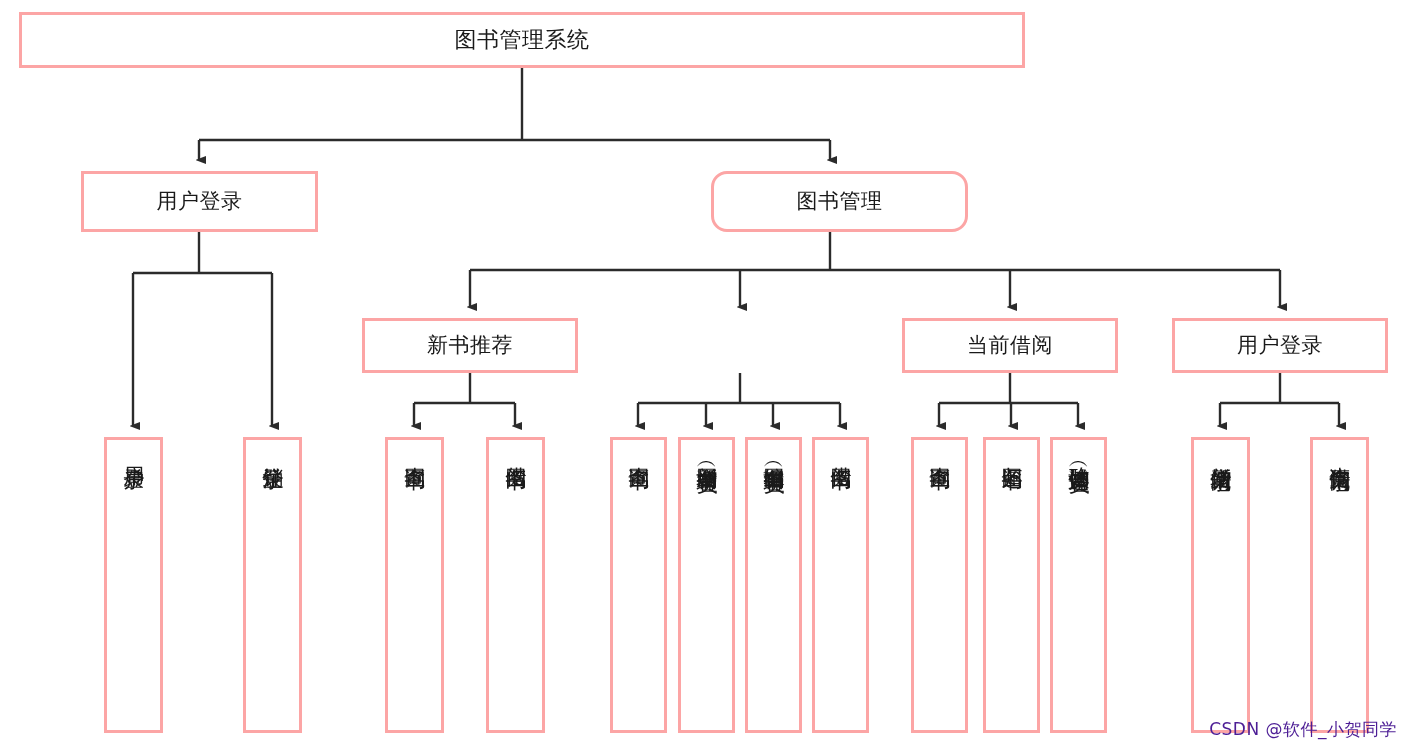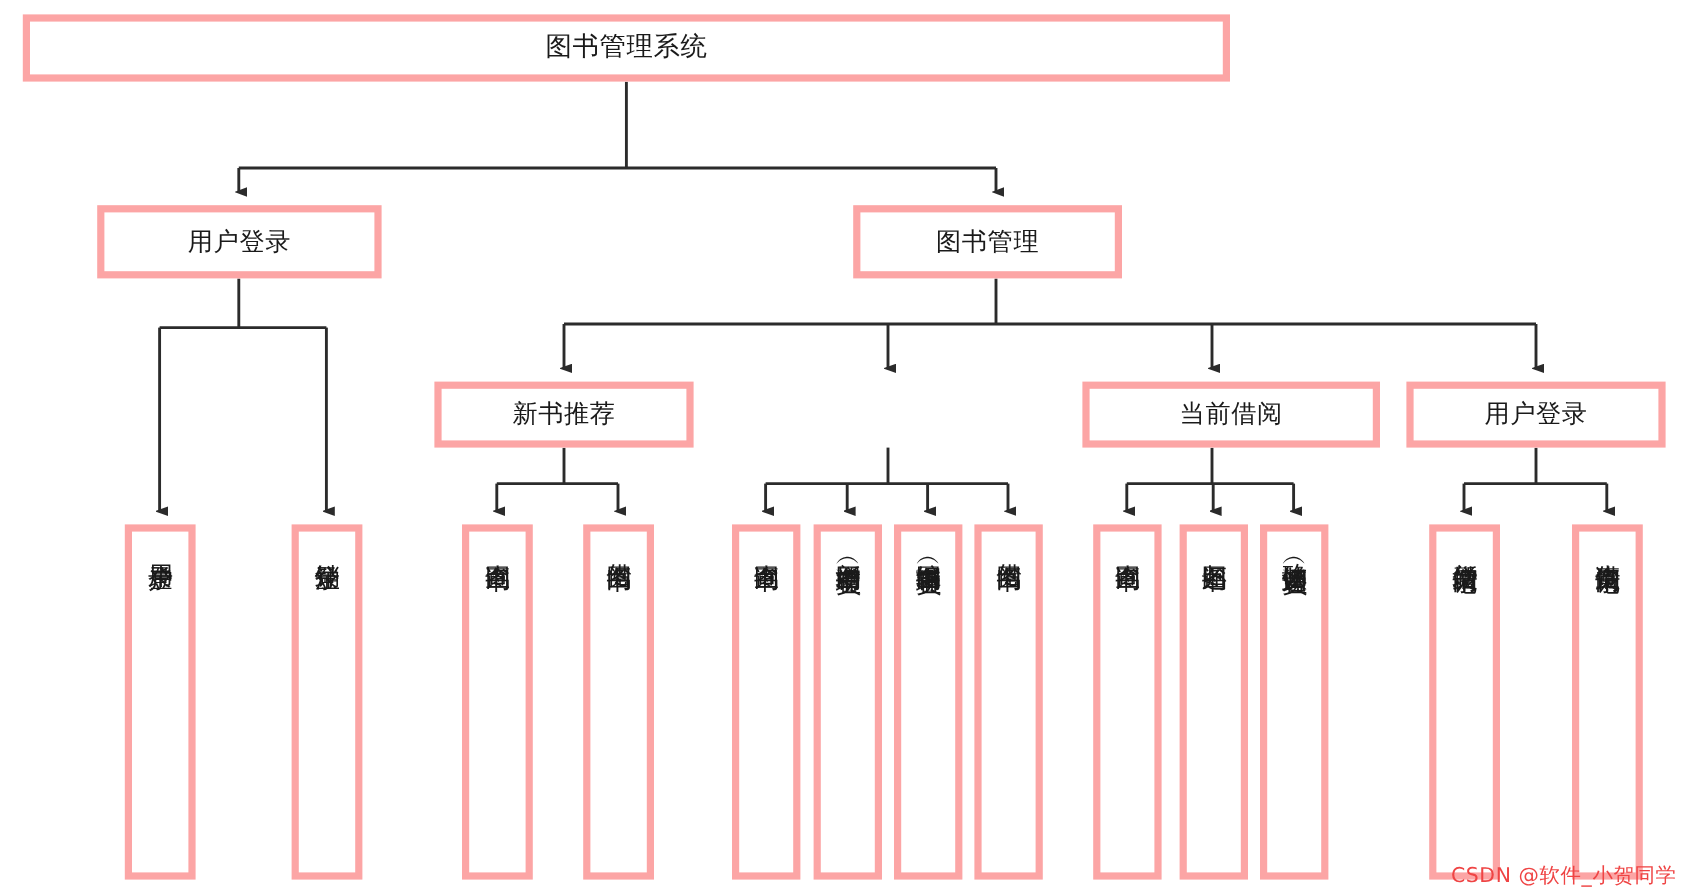--- a/index.html
+++ b/index.html
@@ -22,21 +22,21 @@
     left: 0;
     top: 0;
     width: 1405px;
     height: 747px;
     pointer-events: none;
   }
   .node {
     position: absolute;
     box-sizing: border-box;
     background: #ffffff;
-    border: 6px solid #fca5a5;
+    border: 3px solid #fca5a5;
     display: flex;
     align-items: center;
     justify-content: center;
     color: #1a1a1a;
   }
   .node .label {
     font-size: 21px;
     line-height: 1.25;
     letter-spacing: 0.5px;
     text-align: center;
@@ -54,21 +54,21 @@
     font-size: 21px;
     line-height: 1.18;
     letter-spacing: 1px;
     white-space: normal;
   }
   .watermark {
     position: absolute;
     right: 8px;
     bottom: 6px;
     font-size: 17px;
-    color: #ef4444;
+    color: #4c1d95;
     white-space: nowrap;
     letter-spacing: 0.5px;
     margin-left: 30px;
   }
 </style>
 </head>
 <body>
 
 <div id="canvas">
 
@@ -122,28 +122,28 @@
     </g>
   </svg>
 
   <div class="node root" style="left: 19px; top: 12px; width: 1006px; height: 56px;">
     <span class="label">图书管理系统</span>
   </div>
 
   <div class="node" style="left: 81px; top: 171px; width: 237px; height: 61px;">
     <span class="label">用户登录</span>
   </div>
-  <div class="node" style="left: 711px; top: 171px; width: 224px; height: 61px;">
+  <div class="node" style="left: 711px; top: 171px; width: 257px; height: 61px; border-radius: 16px;">
     <span class="label">图书管理</span>
   </div>
 
   <div class="node" style="left: 362px; top: 318px; width: 216px; height: 55px; font-family: Liberation Serif, serif;">
     <span class="label">新书推荐</span>
   </div>
-  <div class="node" style="left: 902px; top: 318px; width: 248px; height: 55px;">
+  <div class="node" style="left: 902px; top: 318px; width: 216px; height: 55px;">
     <span class="label">当前借阅</span>
   </div>
   <div class="node" style="left: 1172px; top: 318px; width: 216px; height: 55px;">
     <span class="label">用户登录</span>
   </div>
 
   <div class="node leaf" style="left: 104px; top: 437px; width: 59px; height: 296px;">
     <span class="label">用户登录</span>
   </div>
   <div class="node leaf" style="left: 243px; top: 437px; width: 59px; height: 296px;">

